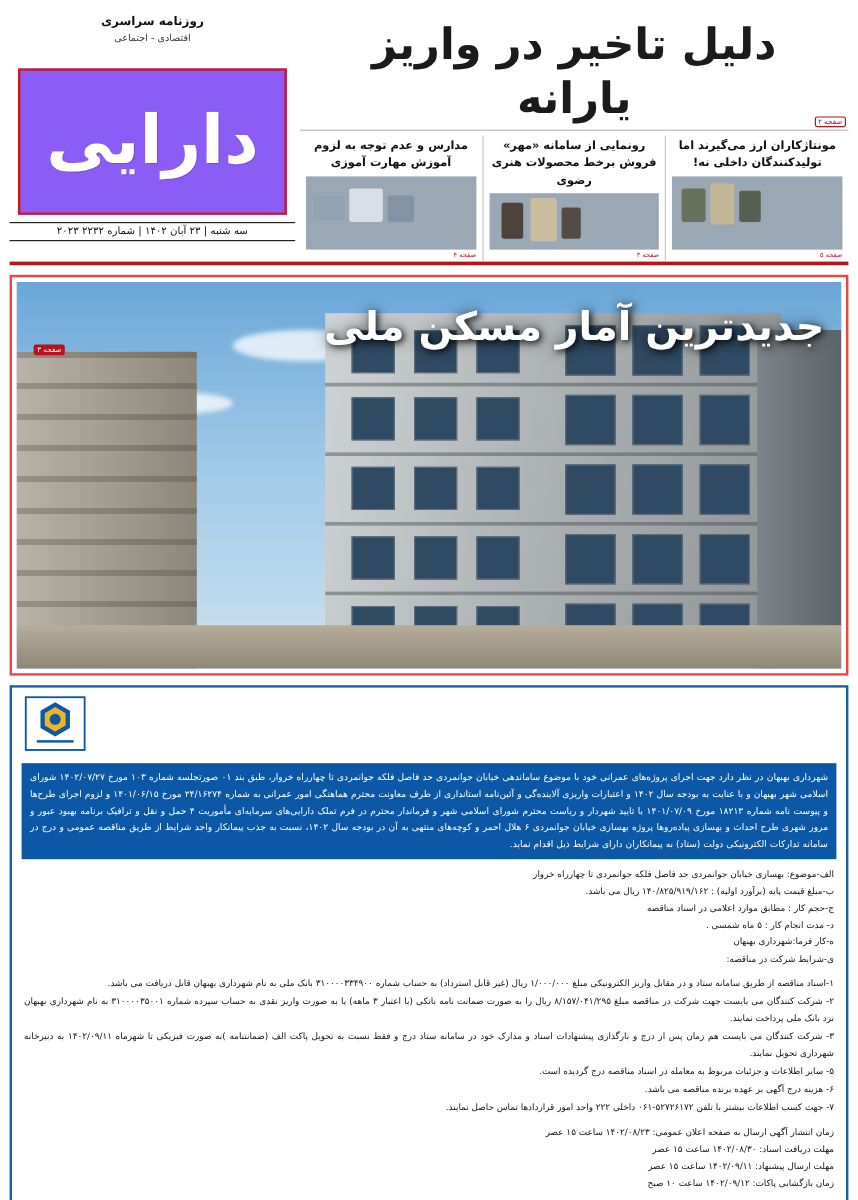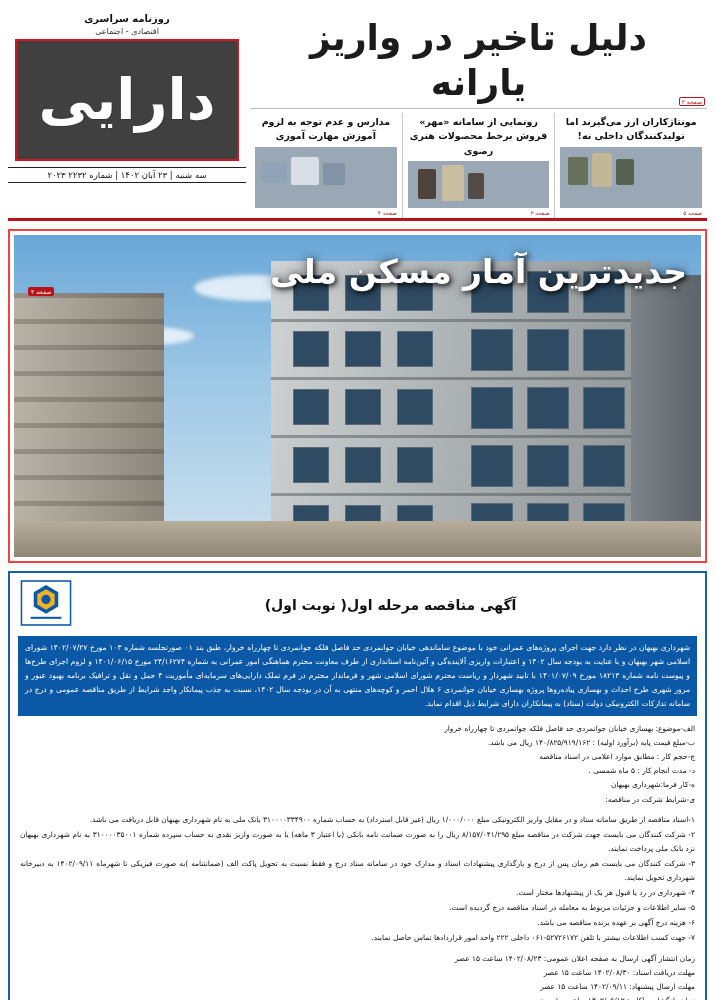--- a/index.html
+++ b/index.html
@@ -30,28 +30,28 @@
     position:relative;
     display:flex;flex-direction:column;
     align-items:center;
     padding-top:4px;
   }
   .logo-top{
     text-align:center;
     font-size:9px;
     color:#111;
     line-height:1.4;
-    margin-bottom:2px;
+    margin-bottom:20px;
     width:100%;
   }
   .logo-top .l1{font-weight:bold;font-size:10px;letter-spacing:1px;}
   .logo-top .l2{font-size:8px;color:#333;}
   .logo-box{
     width:224px;height:122px;
-    background:#404040;
+    background:#8b5cf6;
     display:flex;align-items:center;justify-content:center;
     position:relative;
     box-shadow:inset 0 0 0 2px #cf1622;
   }
   .logo-word{
     color:#fff;
     font-size:56px;
     font-weight:bold;
     letter-spacing:-1px;
     line-height:1;
@@ -359,41 +359,37 @@
     <div class="notice-head">
       <div class="logo-emblem">
         <svg class="emblem-svg" viewBox="0 0 100 90">
           <rect x="2" y="2" width="96" height="86" fill="#ffffff" stroke="#0a58a6" stroke-width="3"></rect>
           <polygon points="50,10 74,24 74,52 50,66 26,52 26,24" fill="#0a58a6"></polygon>
           <polygon points="50,18 67,28 67,48 50,58 33,48 33,28" fill="#f0b323"></polygon>
           <circle cx="50" cy="38" r="9" fill="#0a58a6"></circle>
           <rect x="20" y="72" width="60" height="4" fill="#0a58a6"></rect>
         </svg>
       </div>
-      <div class="notice-title-wrap">
-        <div class="notice-title">آگهی مناقصه مرحله اول( نوبت اول)</div>
-      </div>
     </div>
 
     <div class="blue-band">شهرداری بهبهان در نظر دارد جهت اجرای پروژه‌های عمرانی خود با موضوع ساماندهی خیابان جوانمردی حد فاصل فلکه جوانمردی تا چهارراه خروار، طبق بند ۰۱ صورتجلسه شماره ۱۰۳ مورخ ۱۴۰۲/۰۷/۲۷ شورای اسلامی شهر بهبهان و با عنایت به بودجه سال ۱۴۰۲ و اعتبارات واریزی آلاینده‌گی و آئین‌نامه استانداری از طرف معاونت محترم هماهنگی امور عمرانی به شماره ۲۴/۱۶۲۷۴ مورخ ۱۴۰۱/۰۶/۱۵ و لزوم اجرای طرح‌ها و پیوست نامه شماره ۱۸۲۱۳ مورخ ۱۴۰۱/۰۷/۰۹ با تایید شهردار و ریاست محترم شورای اسلامی شهر و فرماندار محترم در فرم تملک دارایی‌های سرمایه‌ای مأموریت ۴ حمل و نقل و ترافیک برنامه بهبود عبور و مرور شهری طرح احداث و بهسازی پیاده‌روها پروژه بهسازی خیابان جوانمردی ۶ هلال احمر و کوچه‌های منتهی به آن در بودجه سال ۱۴۰۲، نسبت به جذب پیمانکار واجد شرایط از طریق مناقصه عمومی و درج در سامانه تدارکات الکترونیکی دولت (ستاد) به پیمانکاران دارای شرایط ذیل اقدام نماید.</div>
 
     <div class="body-text bullets">
       <p>الف-موضوع: بهسازی خیابان جوانمردی حد فاصل فلکه جوانمردی تا چهارراه خروار</p>
       <p>ب-مبلغ قیمت پایه (برآورد اولیه) : ۱۴۰/۸۲۵/۹۱۹/۱۶۲ ریال می باشد.</p>
       <p>ج-حجم کار : مطابق موارد اعلامی در اسناد مناقصه</p>
       <p>د- مدت انجام کار : ۵ ماه شمسی .</p>
       <p>ه-کار فرما:شهرداری بهبهان</p>
       <p>ی-شرایط شرکت در مناقصه:</p>
     </div>
 
     <div class="body-text">
       <p>۱-اسناد مناقصه از طریق سامانه ستاد و در مقابل واریز الکترونیکی مبلغ ۱/۰۰۰/۰۰۰ ریال (غیر قابل استرداد) به حساب شماره ۳۱۰۰۰۰۳۳۴۹۰۰ بانک ملی به نام شهرداری بهبهان قابل دریافت می باشد.</p>
       <p>۲- شرکت کنندگان می بایست جهت شرکت در مناقصه مبلغ ۸/۱۵۷/۰۴۱/۲۹۵ ریال را به صورت ضمانت نامه بانکی (با اعتبار ۳ ماهه) یا به صورت واریز نقدی به حساب سپرده شماره ۳۱۰۰۰۰۳۵۰۰۱ به نام شهرداری بهبهان نزد بانک ملی پرداخت نمایند.</p>
       <p>۳- شرکت کنندگان می بایست هم زمان پس از درج و بارگذاری پیشنهادات اسناد و مدارک خود در سامانه ستاد درج و فقط نسبت به تحویل پاکت الف (ضمانتنامه )به صورت فیزیکی تا شهرماه ۱۴۰۲/۰۹/۱۱ به دبیرخانه شهرداری تحویل نمایند.</p>
-      <p>۴- شهرداری در رد یا قبول هر یک از پیشنهادها مختار است.</p>
       <p>۵- سایر اطلاعات و جزئیات مربوط به معامله در اسناد مناقصه درج گردیده است.</p>
       <p>۶- هزینه درج آگهی بر عهده برنده مناقصه می باشد.</p>
       <p>۷- جهت کسب اطلاعات بیشتر با تلفن ۵۲۷۲۶۱۷۲-۰۶۱ داخلی ۲۲۲ واحد امور قراردادها تماس حاصل نمایند.</p>
     </div>
 
     <div class="body-text dates">
       <p>زمان انتشار آگهی ارسال به صفحه اعلان عمومی: ۱۴۰۲/۰۸/۲۳ ساعت ۱۵ عصر</p>
       <p>مهلت دریافت اسناد: ۱۴۰۲/۰۸/۳۰ ساعت ۱۵ عصر</p>
       <p>مهلت ارسال پیشنهاد: ۱۴۰۲/۰۹/۱۱ ساعت ۱۵ عصر</p>
       <p>زمان بازگشایی پاکات: ۱۴۰۲/۰۹/۱۲ ساعت ۱۰ صبح</p>

